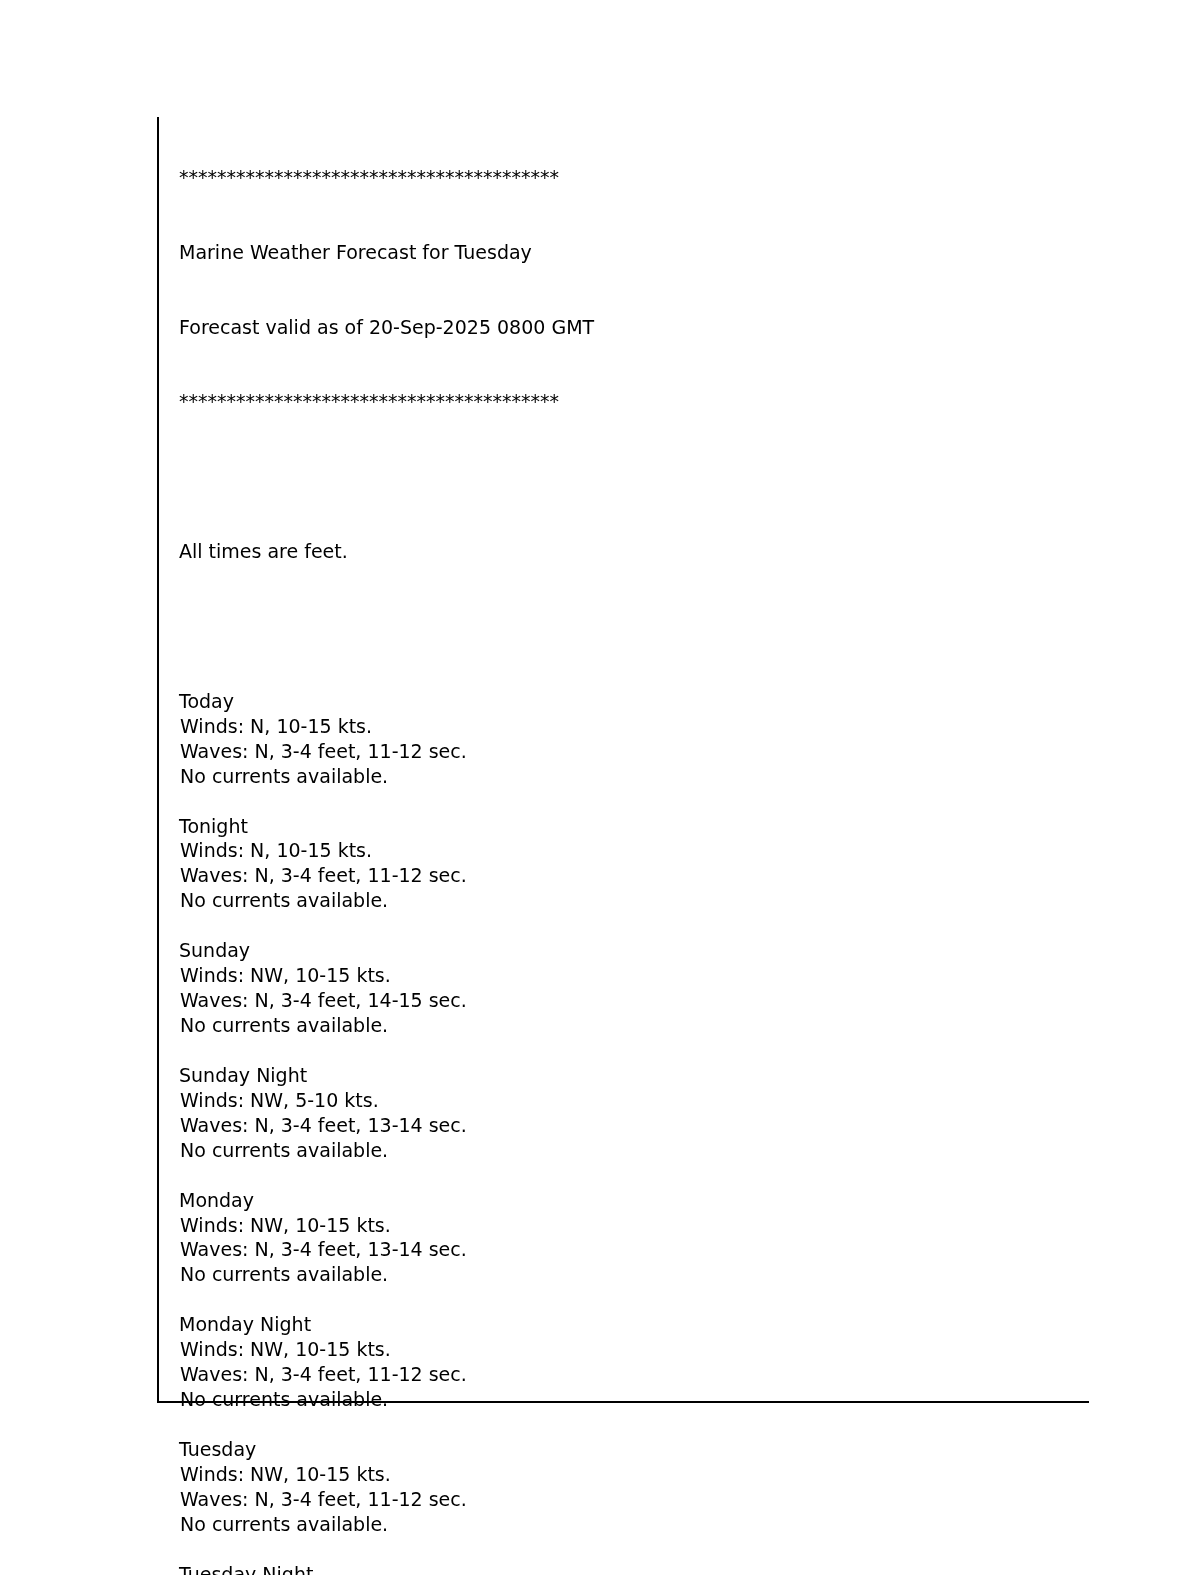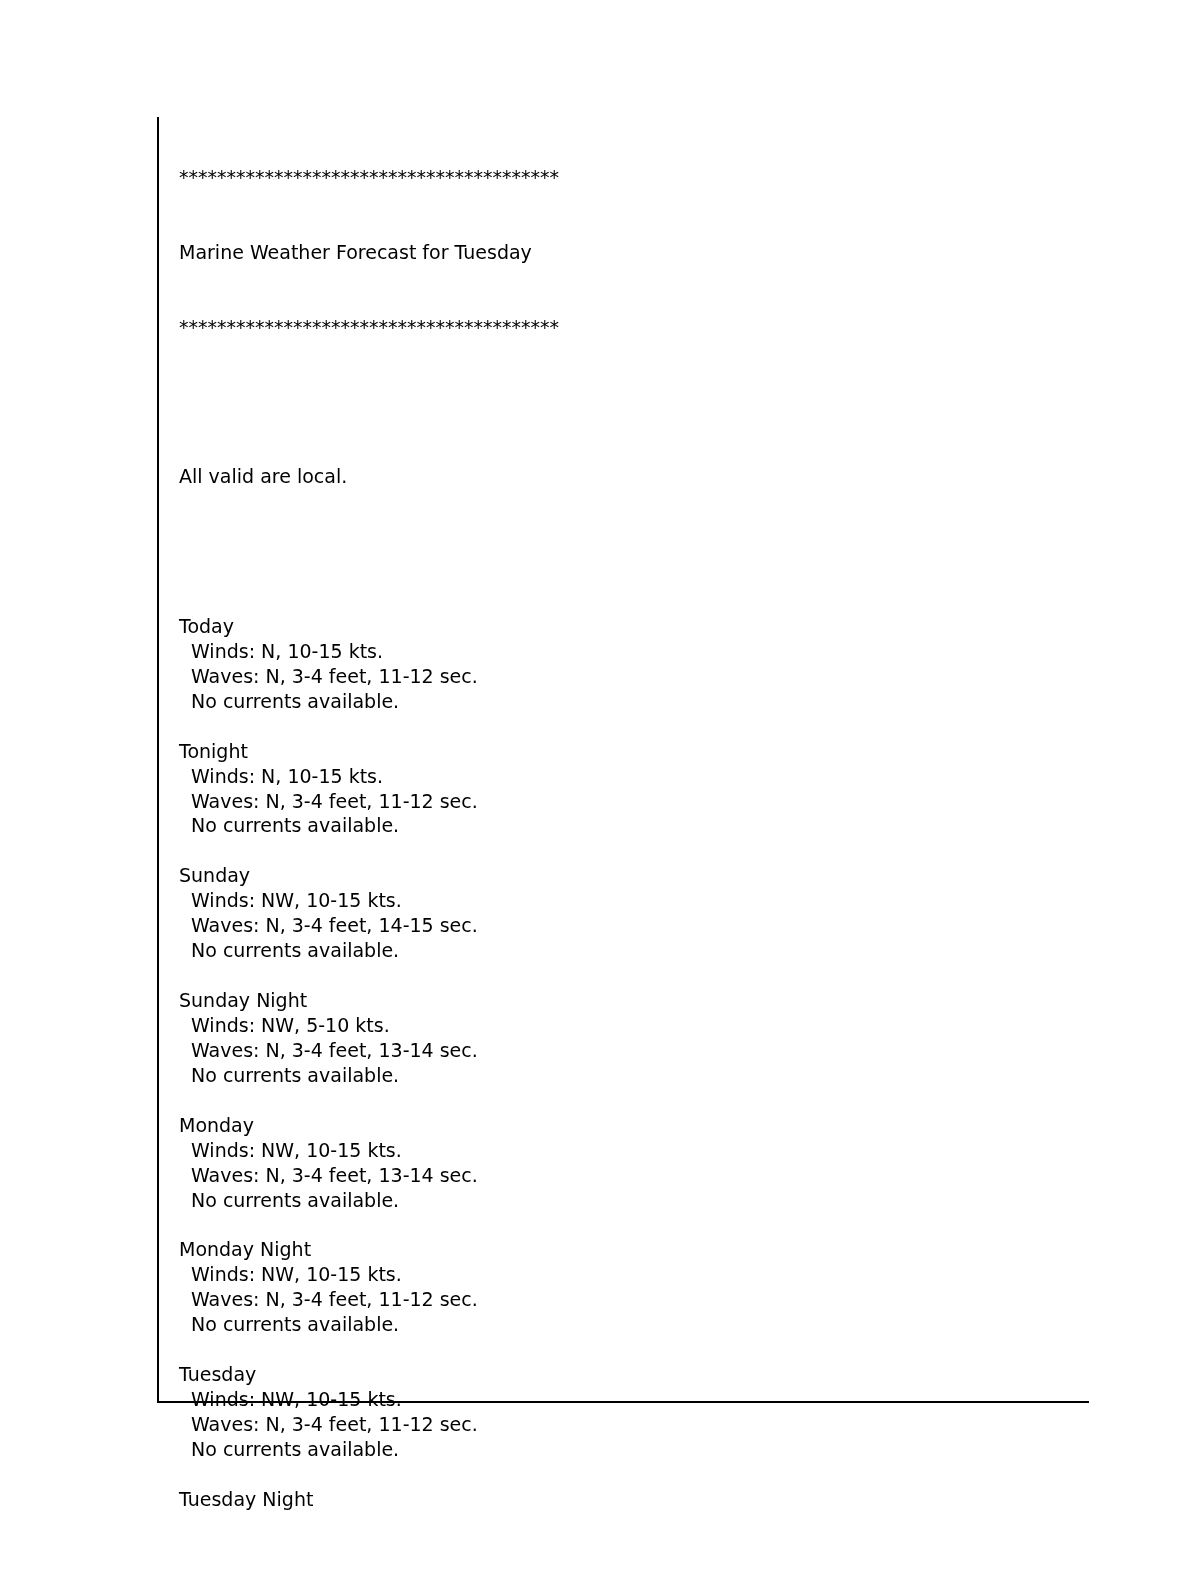--- a/index.html
+++ b/index.html
@@ -31,32 +31,33 @@
     top: 115px;
     font-size: 19px;
     line-height: 24.95px;
     white-space: pre;
     letter-spacing: 0;
   }
   .line {
     height: 24.95px;
   }
   .line.detail {
-    margin-left: 12px;
+    margin-left: 1px;
   }
   .line.blank {
     height: 24.95px;
   }
 </style>
 </head>
 <body>
 
 <div class="frame"></div>
 
 <div class="forecast">
   <div class="line sep">****************************************</div>
   <div class="line">Marine Weather Forecast for Tuesday</div>
+  <div class="line">Forecast valid as of 20-Sep-2025 0800 GMT</div>
   <div class="line sep">****************************************</div>
   <div class="line blank"></div>
-  <div class="line">All valid are local.</div>
+  <div class="line">All times are feet.</div>
   <div class="line blank"></div>
   <div id="sections"><div class="section"><div class="line day">Today</div><div class="line detail">Winds: N, 10-15 kts.</div><div class="line detail">Waves: N, 3-4 feet, 11-12 sec.</div><div class="line detail">No currents available.</div><div class="line blank"></div></div><div class="section"><div class="line day">Tonight</div><div class="line detail">Winds: N, 10-15 kts.</div><div class="line detail">Waves: N, 3-4 feet, 11-12 sec.</div><div class="line detail">No currents available.</div><div class="line blank"></div></div><div class="section"><div class="line day">Sunday</div><div class="line detail">Winds: NW, 10-15 kts.</div><div class="line detail">Waves: N, 3-4 feet, 14-15 sec.</div><div class="line detail">No currents available.</div><div class="line blank"></div></div><div class="section"><div class="line day">Sunday Night</div><div class="line detail">Winds: NW, 5-10 kts.</div><div class="line detail">Waves: N, 3-4 feet, 13-14 sec.</div><div class="line detail">No currents available.</div><div class="line blank"></div></div><div class="section"><div class="line day">Monday</div><div class="line detail">Winds: NW, 10-15 kts.</div><div class="line detail">Waves: N, 3-4 feet, 13-14 sec.</div><div class="line detail">No currents available.</div><div class="line blank"></div></div><div class="section"><div class="line day">Monday Night</div><div class="line detail">Winds: NW, 10-15 kts.</div><div class="line detail">Waves: N, 3-4 feet, 11-12 sec.</div><div class="line detail">No currents available.</div><div class="line blank"></div></div><div class="section"><div class="line day">Tuesday</div><div class="line detail">Winds: NW, 10-15 kts.</div><div class="line detail">Waves: N, 3-4 feet, 11-12 sec.</div><div class="line detail">No currents available.</div><div class="line blank"></div></div><div class="section"><div class="line day">Tuesday Night</div></div></div>
 </div>
 
 </body></html>

